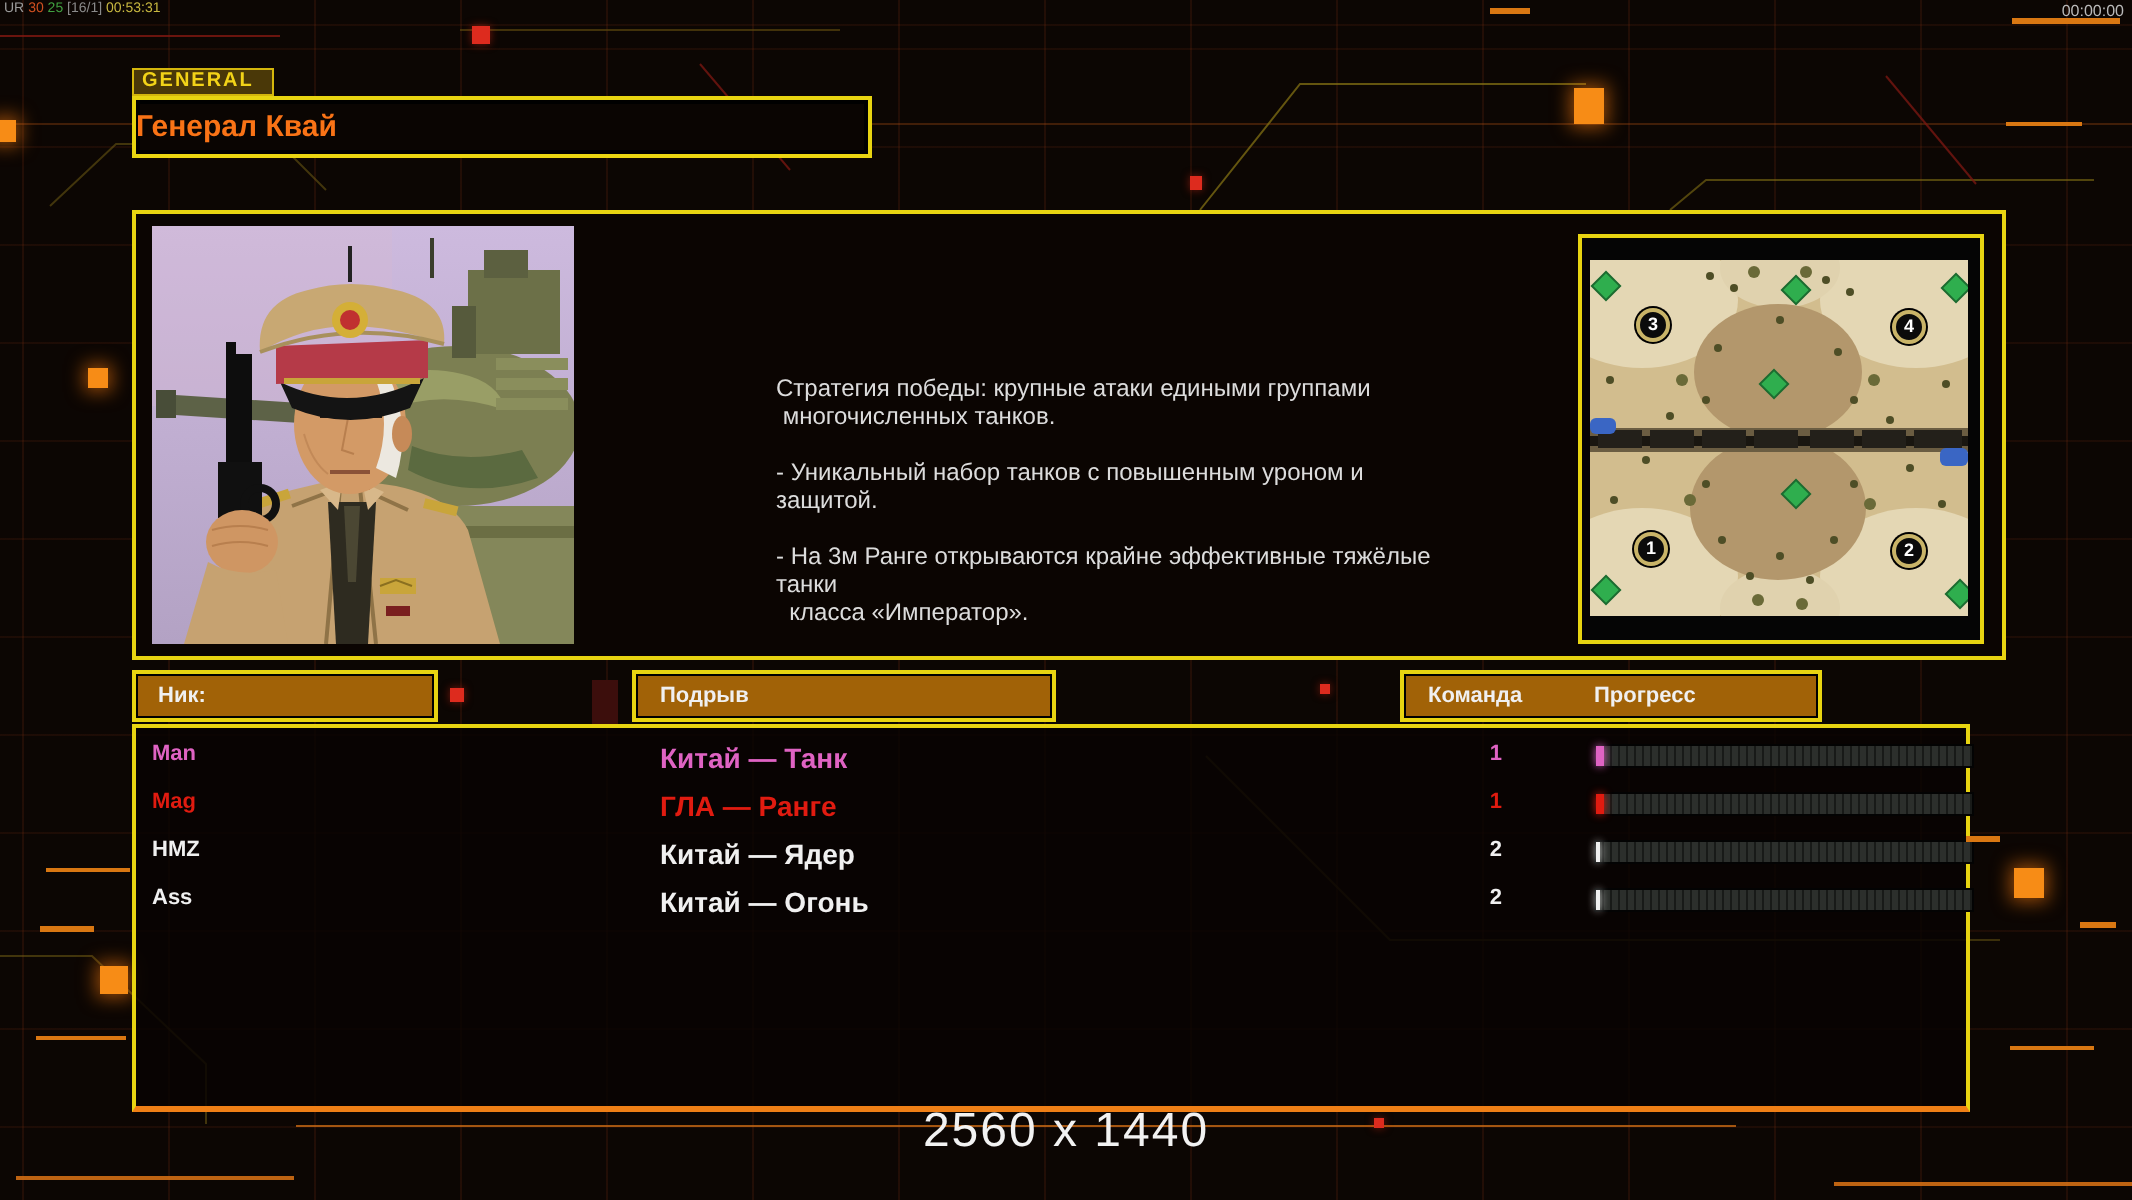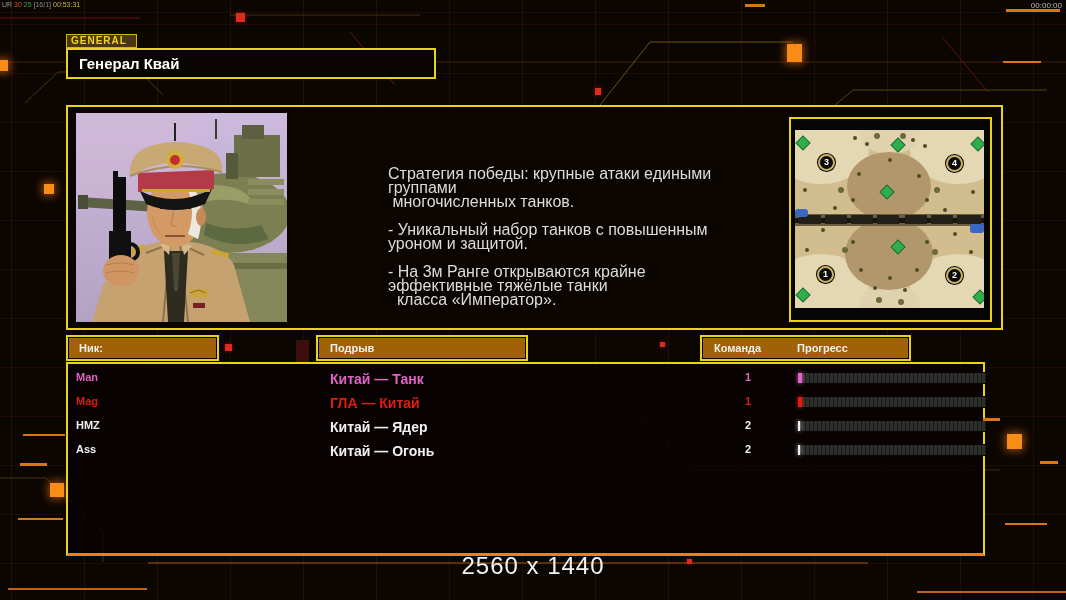--- a/index.html
+++ b/index.html
@@ -16,25 +16,25 @@
   .sq.red{background:#dd2b1e;box-shadow:0 0 4px rgba(230,40,20,.5);}
   .dash{position:absolute;z-index:1;background:#d97712;}
   .hud-debug{position:absolute;left:2px;top:1px;font-size:7px;line-height:8px;z-index:5;letter-spacing:0;}
   .hud-timer{position:absolute;right:4px;top:1px;font-size:8px;color:#b9b9b9;z-index:5;}
   .general-tab{position:absolute;left:66px;top:34px;width:71px;height:14px;z-index:3;
     background:#4a3808;border:1px solid #d4b60c;box-sizing:border-box;
     font-size:10px;font-weight:bold;color:#f2d318;letter-spacing:1px;line-height:12px;padding-left:4px;}
   .title-box{position:absolute;left:66px;top:48px;width:370px;height:31px;z-index:3;
     background:#0a0502;border:2px solid var(--accent-yellow,#e8d411);box-sizing:border-box;
     box-shadow:inset 0 0 0 2px #000;}
-  .title-box .t{font-size:15px;font-weight:bold;color:#ffffff;line-height:27px;padding-left:11px;}
+  .title-box .t{font-size:15px;font-weight:bold;color:#f97316;line-height:27px;}
   .main-panel{position:absolute;left:66px;top:105px;width:937px;height:225px;z-index:2;
     background:#0b0502;border:2px solid var(--accent-yellow,#e8d411);box-sizing:border-box;}
   .portrait{position:absolute;left:8px;top:6px;width:211px;height:209px;overflow:hidden;background:#222;}
-  .desc{position:absolute;left:320px;top:60px;width:335px;font-size:16px;line-height:14px;
+  .desc{position:absolute;left:320px;top:80px;width:335px;font-size:12px;line-height:14px;
     color:#dcdcdc;white-space:pre-wrap;}
   .map-box{position:absolute;left:721px;top:10px;width:203px;height:205px;background:#050505;
     border:2px solid var(--accent-yellow,#e8d411);box-sizing:border-box;}
   .map-area{position:absolute;left:4px;top:11px;width:189px;height:178px;}
   .map-marker{position:absolute;width:17px;height:17px;margin:-9px 0 0 -9px;border-radius:50%;
     background:#0b0b0b;border:2px solid #c9b468;box-sizing:border-box;box-shadow:0 0 0 1px #000;
     color:#fff;font-size:9px;font-weight:bold;text-align:center;line-height:13px;}
   .hdr-box{position:absolute;height:26px;z-index:2;background:#a16207;
     border:2px solid var(--accent-yellow,#e8d411);box-sizing:border-box;box-shadow:inset 0 0 0 1px #000;
     font-size:11px;font-weight:bold;color:#f0f0f0;line-height:22px;}
@@ -300,21 +300,21 @@
       <div class="prow" style="top: 3px;">
         <span class="nick" style="color: rgb(223, 99, 195);">Man</span>
         <span class="gen" style="color: rgb(223, 99, 195);">Китай — Танк</span>
         <span class="team" style="color: rgb(223, 99, 195);">1</span>
         <div class="bar">
           <div class="fill" style="width: 4px; background: rgb(223, 99, 195); box-shadow: rgb(223, 99, 195) 0px 0px 4px;"></div>
         </div>
       </div>
       <div class="prow" style="top: 27px;">
         <span class="nick" style="color: rgb(224, 27, 16);">Mag</span>
-        <span class="gen" style="color: rgb(224, 27, 16);">ГЛА — Китай</span>
+        <span class="gen" style="color: rgb(224, 27, 16);">ГЛА — Ранге</span>
         <span class="team" style="color: rgb(224, 27, 16);">1</span>
         <div class="bar">
           <div class="fill" style="width: 4px; background: rgb(224, 27, 16); box-shadow: rgb(224, 27, 16) 0px 0px 4px;"></div>
         </div>
       </div>
       <div class="prow" style="top: 51px;">
         <span class="nick" style="color: rgb(240, 240, 240);">HMZ</span>
         <span class="gen" style="color: rgb(240, 240, 240);">Китай — Ядер</span>
         <span class="team" style="color: rgb(240, 240, 240);">2</span>
         <div class="bar">

